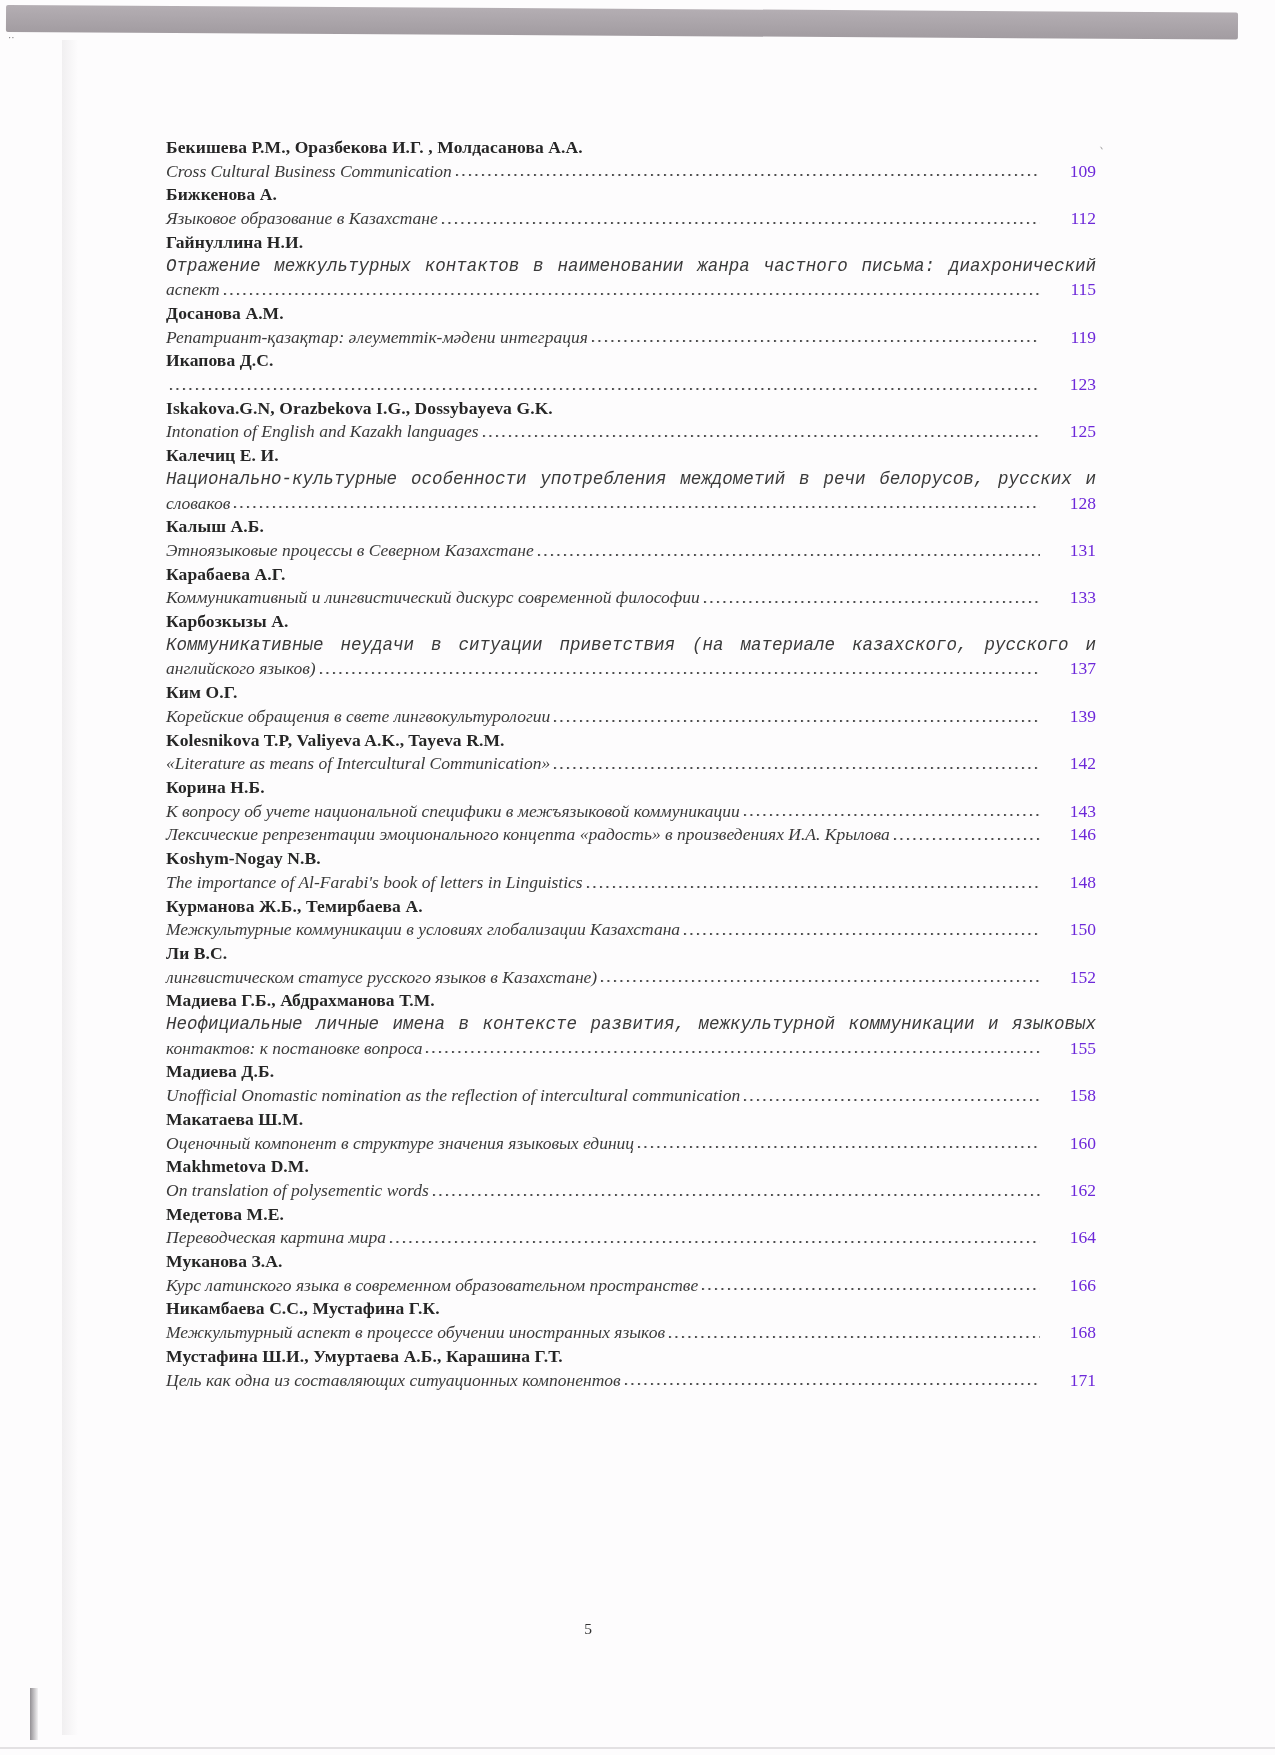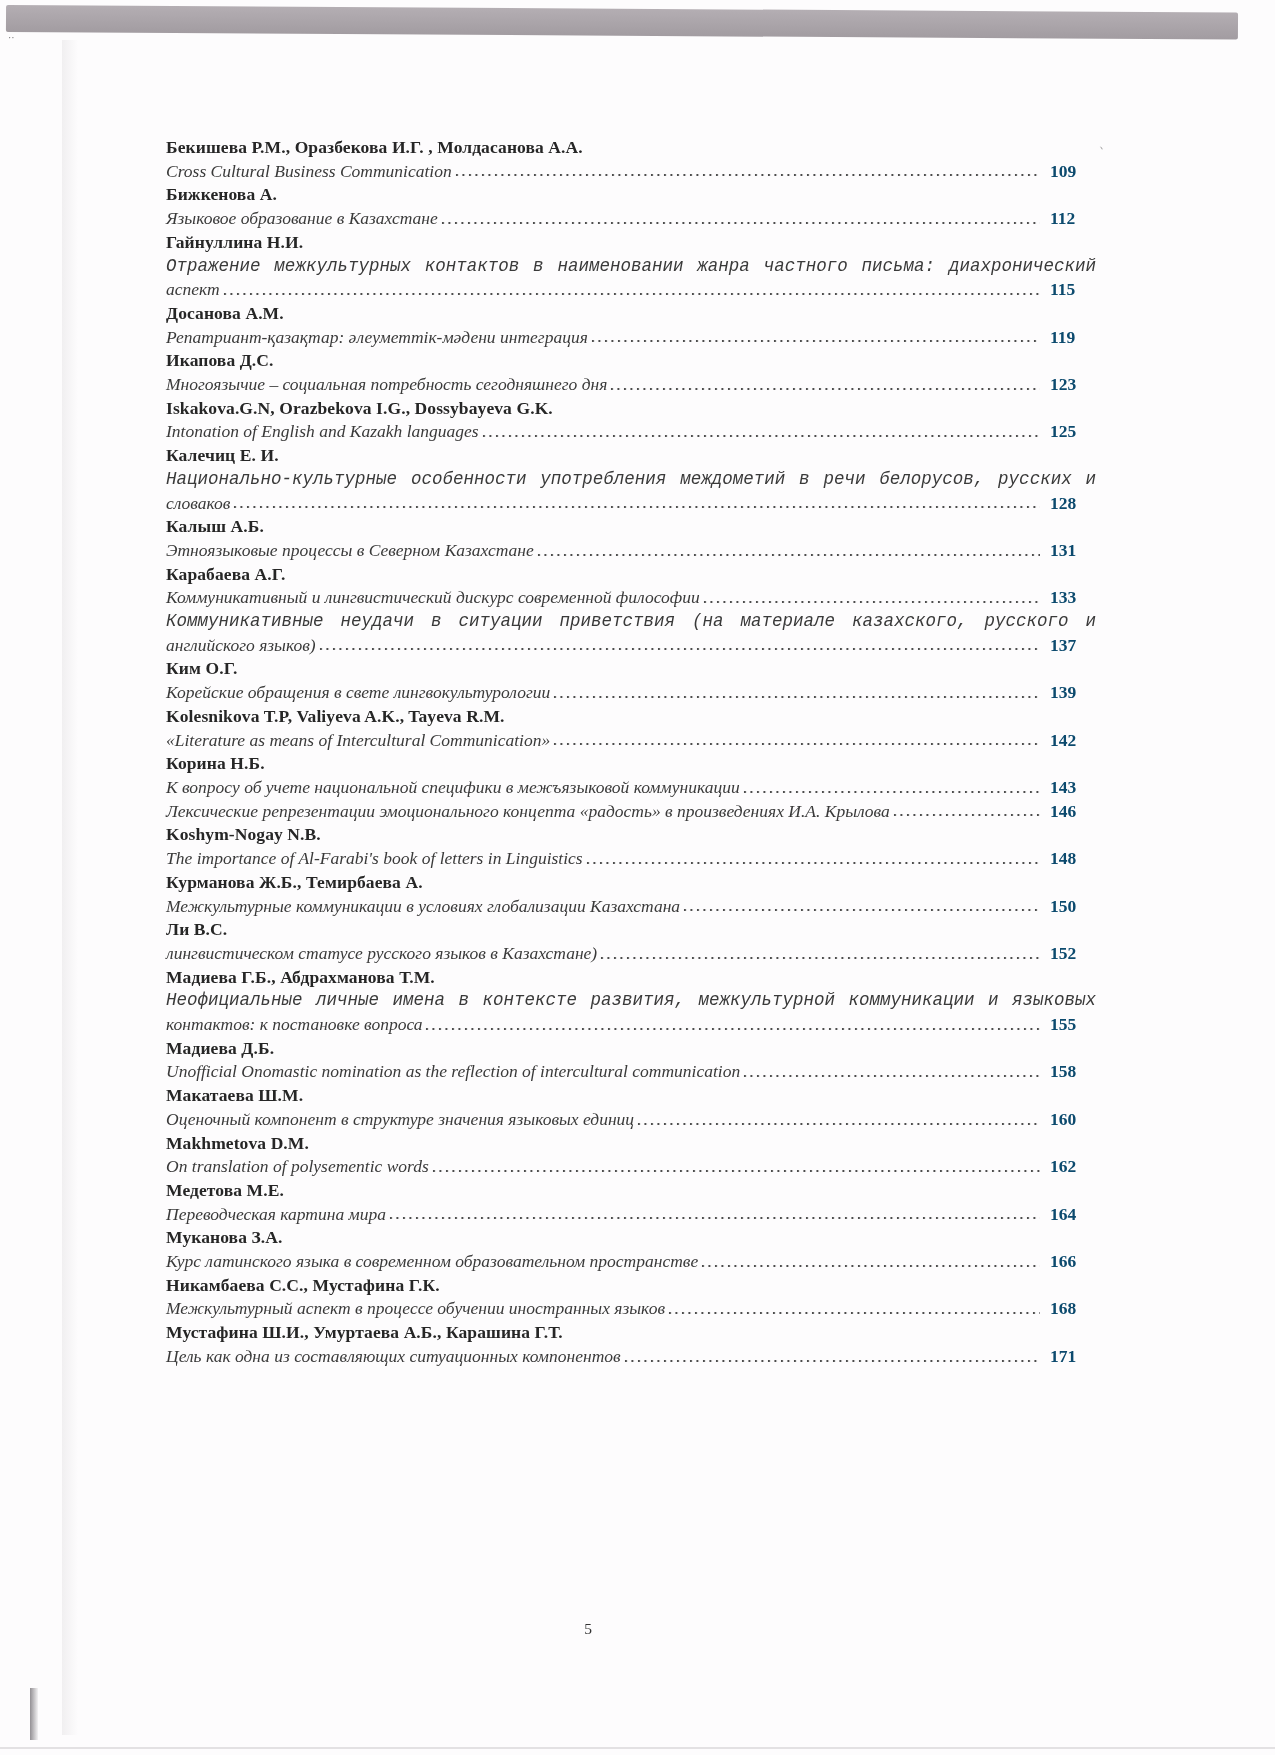--- a/index.html
+++ b/index.html
@@ -44,21 +44,21 @@
   .just{text-align:justify;text-align-last:justify;font-family:Liberation Mono, monospace;}
   .title-row{display:flex;align-items:baseline;}
   .t-text{font-style:italic;color:#3a3a3a;white-space:nowrap;}
   .dots{
     flex:1 1 auto;min-width:18px;align-self:stretch;
     margin:0 10px 0 3px;
     background-image:radial-gradient(circle at 2px 2px, #4c4c4c 1.05px, rgba(0,0,0,0) 1.4px);
     background-size:6.5px 4px;background-repeat:repeat-x;
     background-position:0 calc(100% - 6px);
   }
-  .pg{width:46px;font-style:normal;color:#0c4a6e;font-weight:bold;}
+  .pg{width:46px;text-align:right;font-style:normal;color:#6d28d9;}
   .footer-num{
     position:absolute;left:578px;top:1620px;width:20px;text-align:center;
     font-size:15.5px;color:#333;
   }
 </style>
 </head>
 <body>
 
 <div class="paper" style="background: rgb(253, 252, 253);"></div>
 
@@ -99,21 +99,20 @@
       <div class="authors">Досанова А.М.</div>
       <div class="title-row">
         <span class="t-text">Репатриант-қазақтар: әлеуметтік-мәдени интеграция</span>
         <span class="dots"></span>
         <span class="pg">119</span>
       </div>
     </div>
     <div class="entry">
       <div class="authors">Икапова Д.С.</div>
       <div class="title-row">
-        <span class="t-text">Многоязычие – социальная потребность сегодняшнего дня</span>
         <span class="dots"></span>
         <span class="pg">123</span>
       </div>
     </div>
     <div class="entry">
       <div class="authors">Iskakova.G.N, Orazbekova I.G., Dossybayeva G.K.</div>
       <div class="title-row">
         <span class="t-text">Intonation of English and Kazakh languages</span>
         <span class="dots"></span>
         <span class="pg">125</span>
@@ -138,20 +137,21 @@
     </div>
     <div class="entry">
       <div class="authors">Карабаева А.Г.</div>
       <div class="title-row">
         <span class="t-text">Коммуникативный и лингвистический дискурс современной философии</span>
         <span class="dots"></span>
         <span class="pg">133</span>
       </div>
     </div>
     <div class="entry">
+      <div class="authors">Карбозкызы А.</div>
       <div class="title-line just">Коммуникативные неудачи в ситуации приветствия (на материале казахского, русского и</div>
       <div class="title-row">
         <span class="t-text">английского языков)</span>
         <span class="dots"></span>
         <span class="pg">137</span>
       </div>
     </div>
     <div class="entry">
       <div class="authors">Ким О.Г.</div>
       <div class="title-row">

